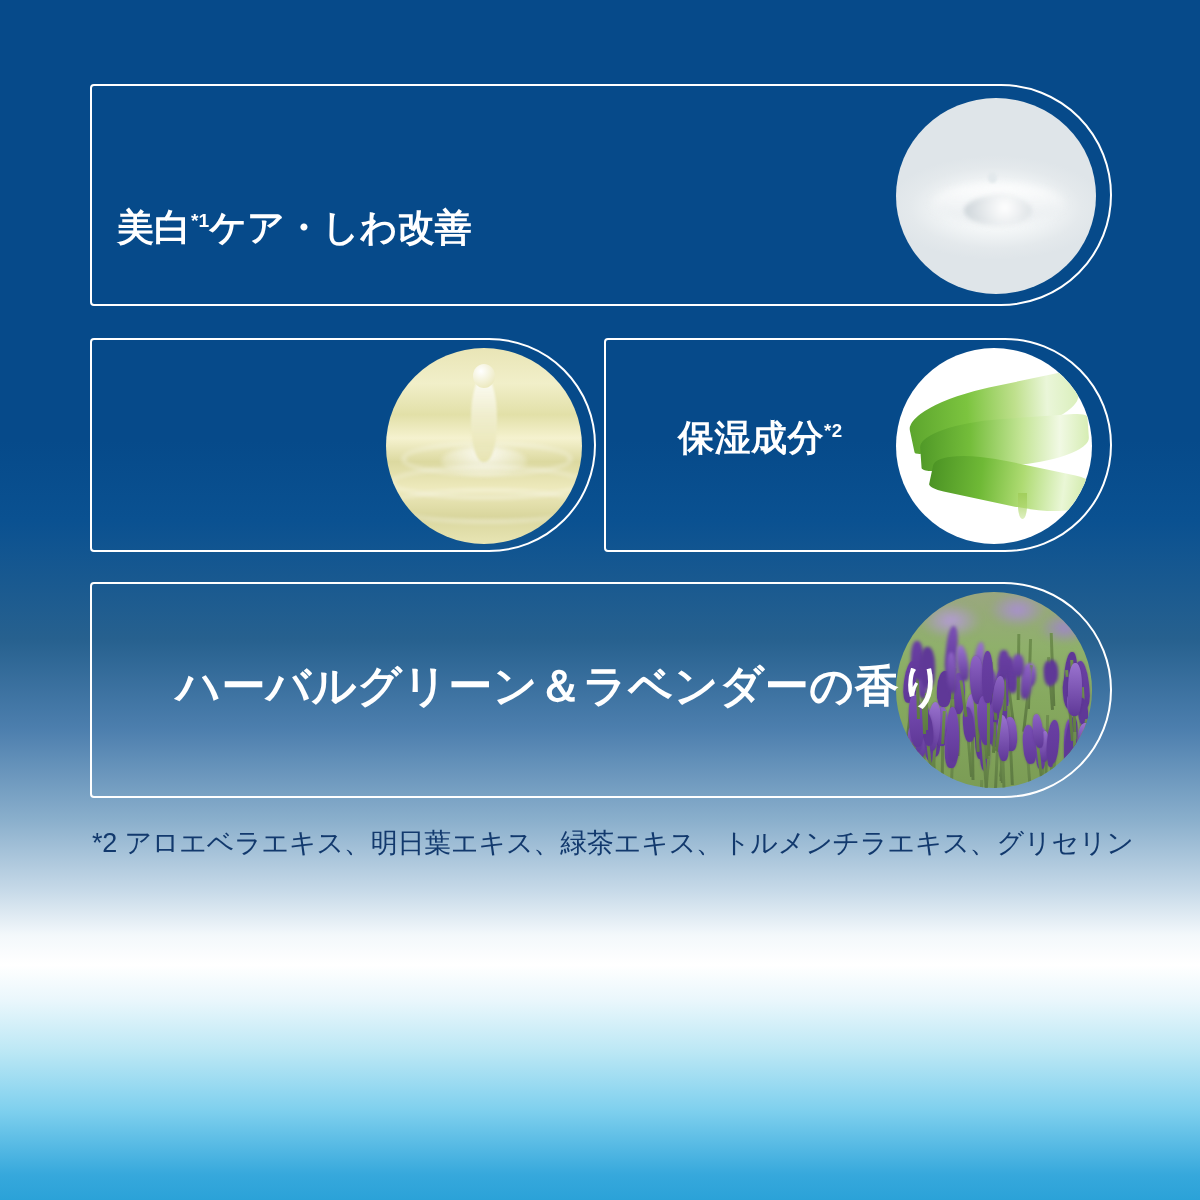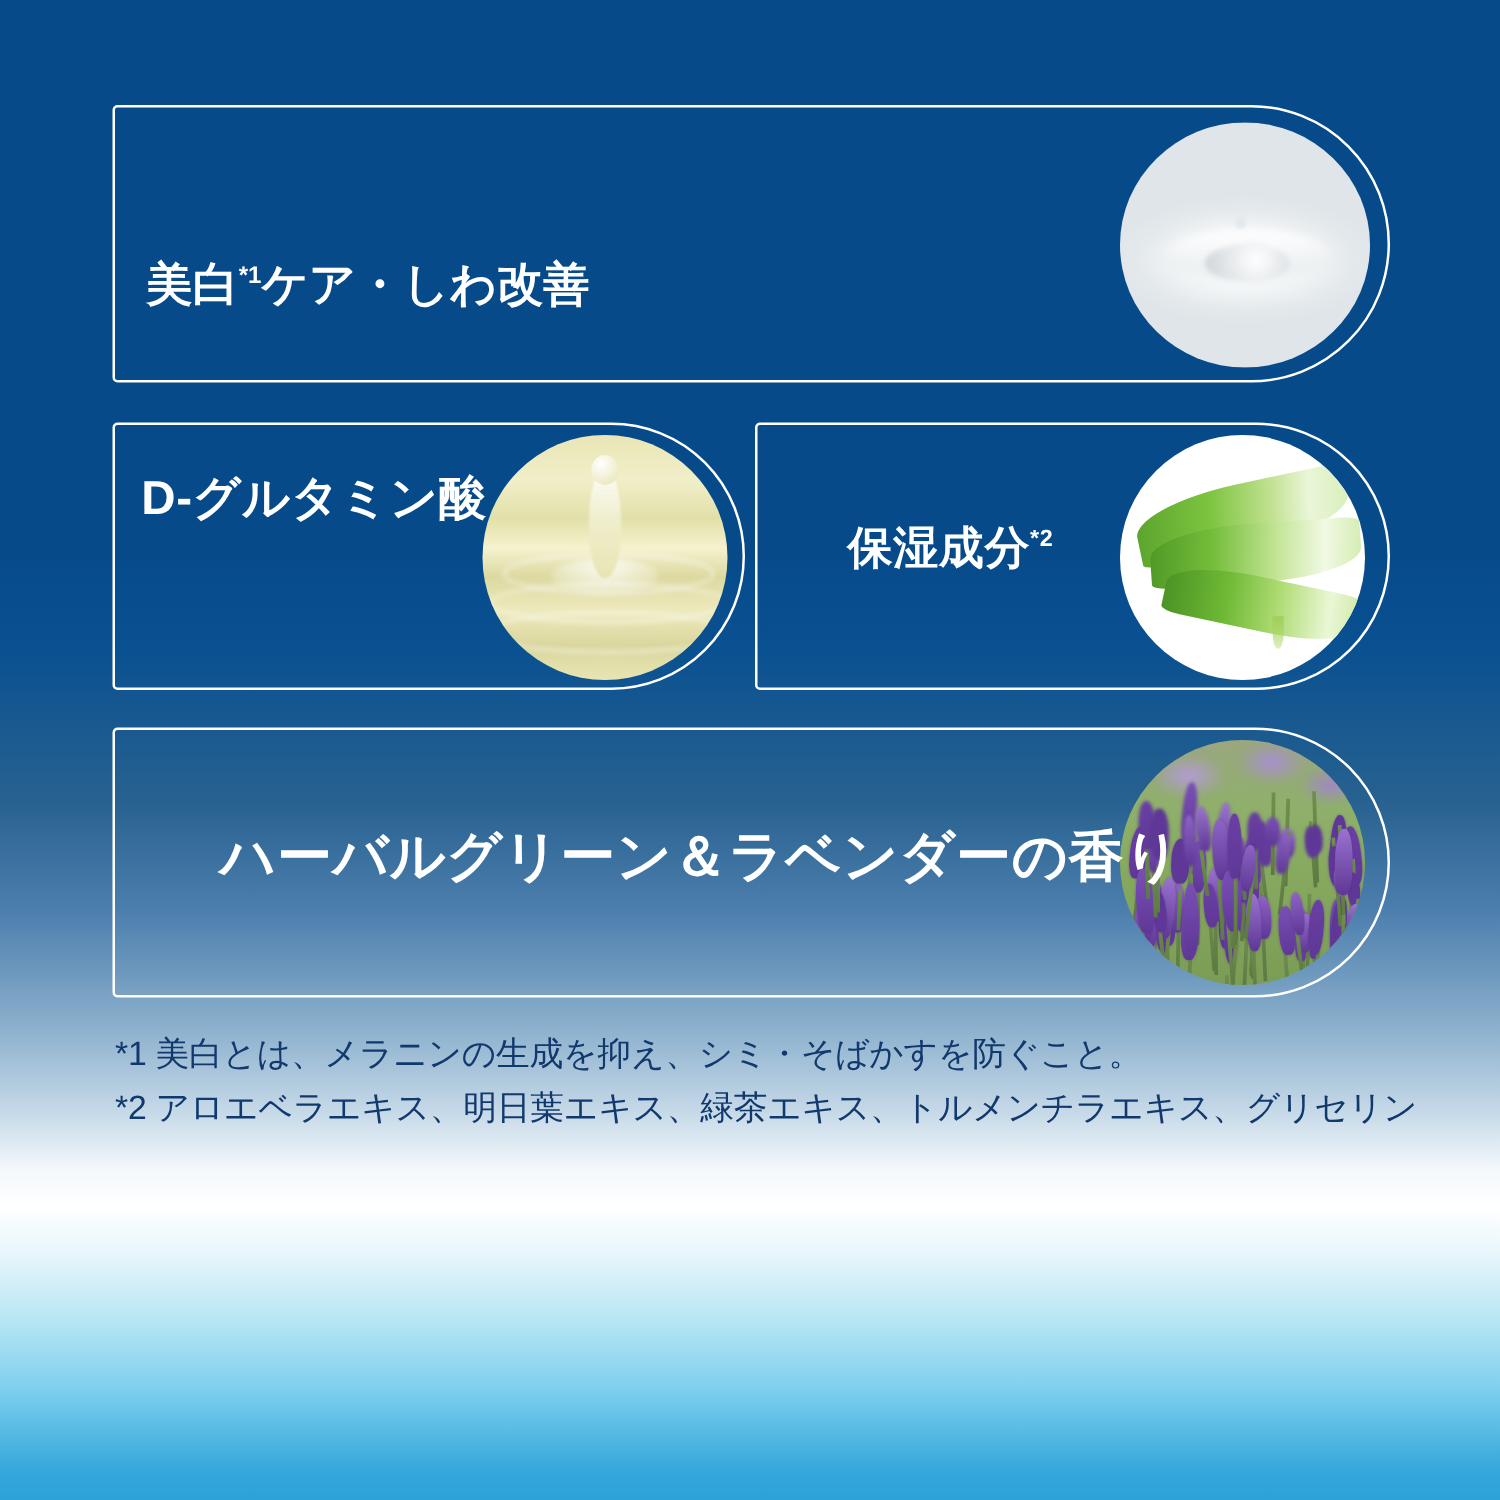--- a/index.html
+++ b/index.html
@@ -368,21 +368,20 @@
 
   <div class="media-circle" id="media-drop">
     <div class="crown"></div>
     <div class="ripple r1"></div>
     <div class="ripple r2"></div>
     <div class="ripple r3"></div>
     <div class="column"></div>
     <div class="bead"></div>
   </div>
 
-  <div class="card-text title-lg" id="card2-title">D-グルタミン酸</div>
 
   <div class="card pill" id="card-moisture"></div>
 
   <div class="media-circle" id="media-aloe">
     <div class="leaf leaf1"></div>
     <div class="leaf leaf2"></div>
     <div class="leaf leaf3"></div>
     <div class="gel"></div>
   </div>
 
@@ -518,18 +517,17 @@
       <div class="lav-head" style="left: 50.8773px; top: 115.042px; height: 53.9324px; width: 12.1256px; background: linear-gradient(rgb(122, 79, 181) 0%, rgb(95, 56, 151) 100%); transform: rotate(-1.18394deg); filter: none;"></div>
       <div class="lav-stem" style="left: 90.594px; height: 75.7058px; bottom: 32.5635px; transform: rotate(0.0971482deg);"></div>
       <div class="lav-head" style="left: 85.594px; top: 58.8826px; height: 52.2769px; width: 11.03px; background: linear-gradient(rgb(106, 63, 164) 0%, rgb(95, 56, 151) 100%); transform: rotate(0.0971482deg); filter: none;"></div>
       <div class="lav-stem" style="left: 177.312px; height: 36.9361px; bottom: 18.6405px; transform: rotate(0.866717deg);"></div>
       <div class="lav-head" style="left: 172.312px; top: 70.766px; height: 53.2967px; width: 13.6706px; background: linear-gradient(rgb(154, 115, 207) 0%, rgb(95, 56, 151) 100%); transform: rotate(0.866717deg); filter: none;"></div>
     </div>
 
   <div class="card-text title-lg" id="card4-title">ハーバルグリーン＆ラベンダーの香り</div>
 
   <div id="footnotes">
-    <div>*1 美白とは、メラニンの生成を抑え、シミ・そばかすを防ぐこと。</div>
     <div>*2 アロエベラエキス、明日葉エキス、緑茶エキス、トルメンチラエキス、グリセリン</div>
   </div>
 
 
 </div>
 
 </body></html>

